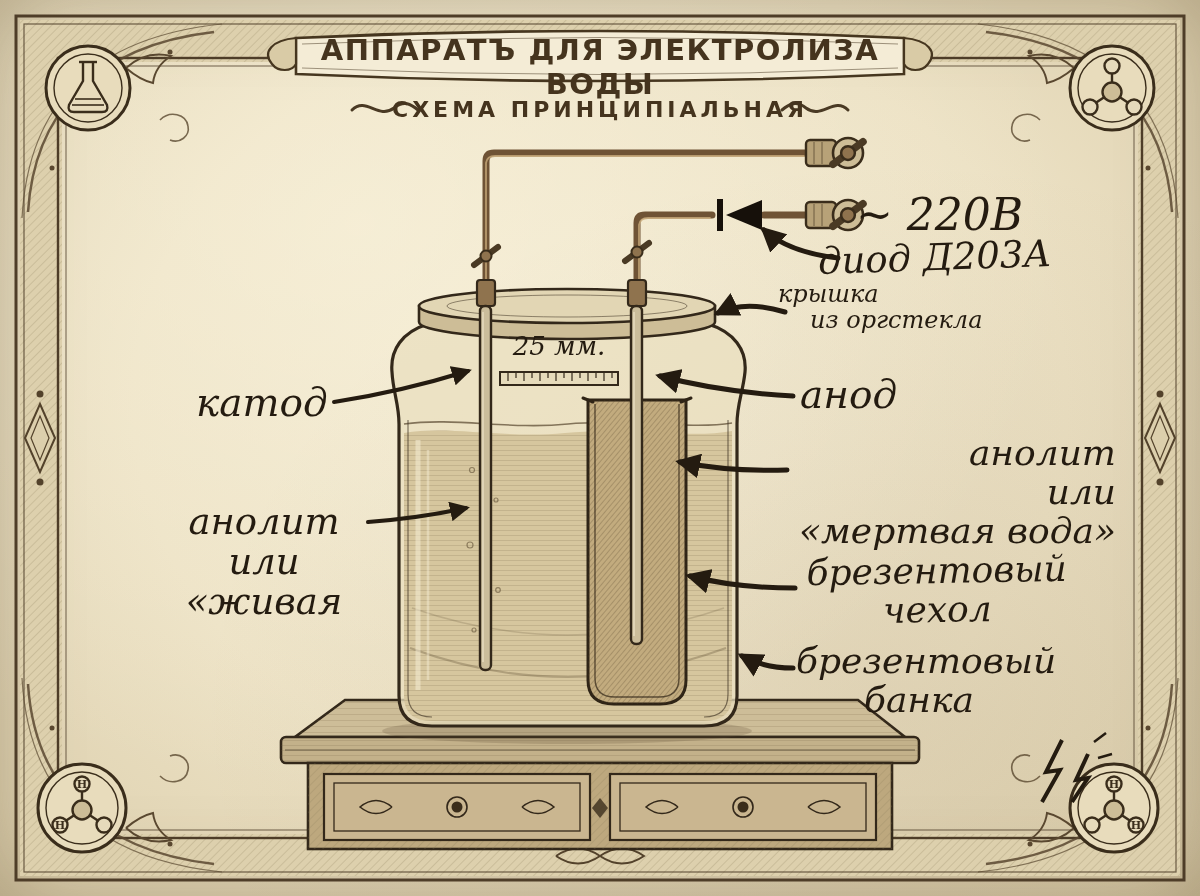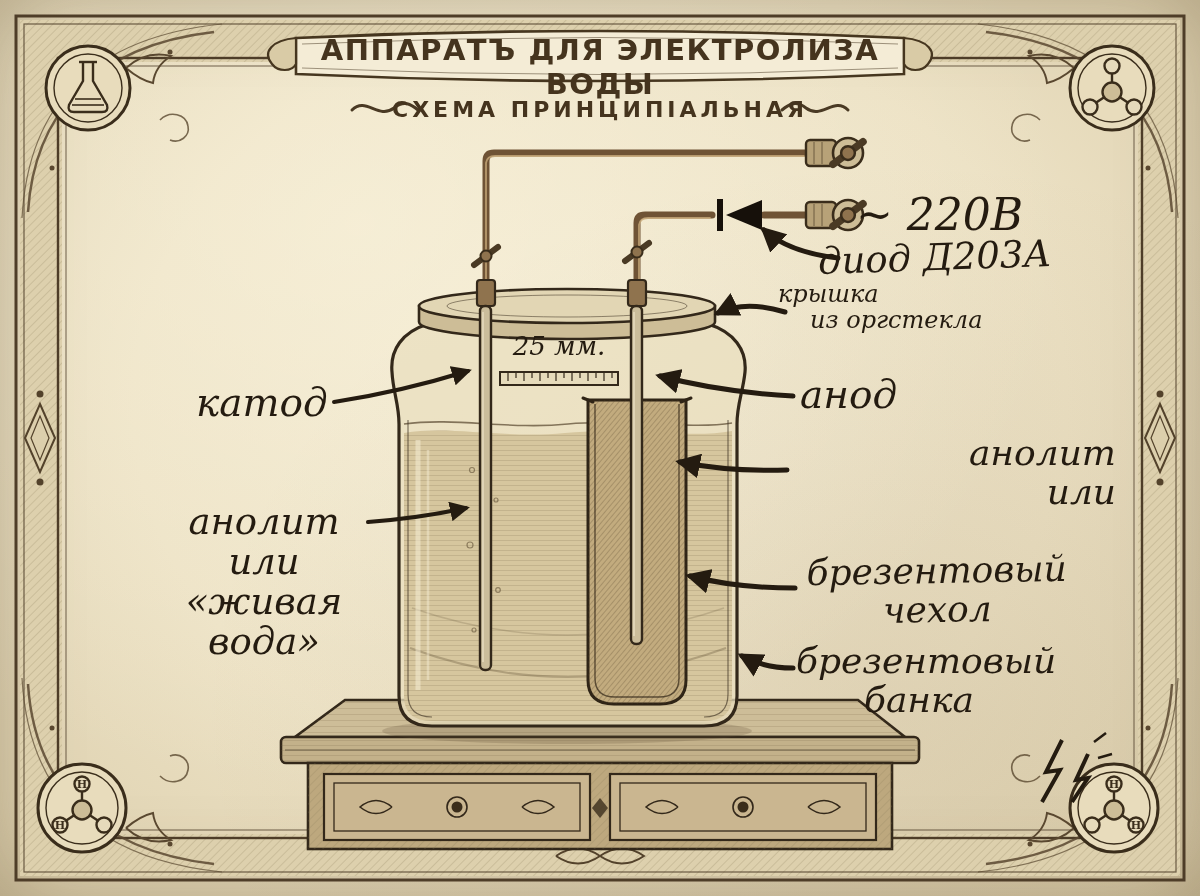--- a/index.html
+++ b/index.html
@@ -334,27 +334,27 @@
     <div>крышка</div>
     <div class="l2">из оргстекла</div>
   </div>
 
   <div class="label lbl-cathode">катод</div>
   <div class="label lbl-anode">анод</div>
 
   <div class="label lbl-anolyte">
     <div>анолит</div>
     <div>или</div>
+    <div>«мертвая вода»</div>
   </div>
 
   <div class="label lbl-catholyte">
     <div>анолит</div>
     <div>или</div>
     <div>«живая</div>
-    <div>вода»</div>
   </div>
 
   <div class="label lbl-cover">
     <div>брезентовый</div>
     <div>чехол</div>
   </div>
 
   <div class="label lbl-jar">
     <div>брезентовый</div>
     <div>банка</div>

